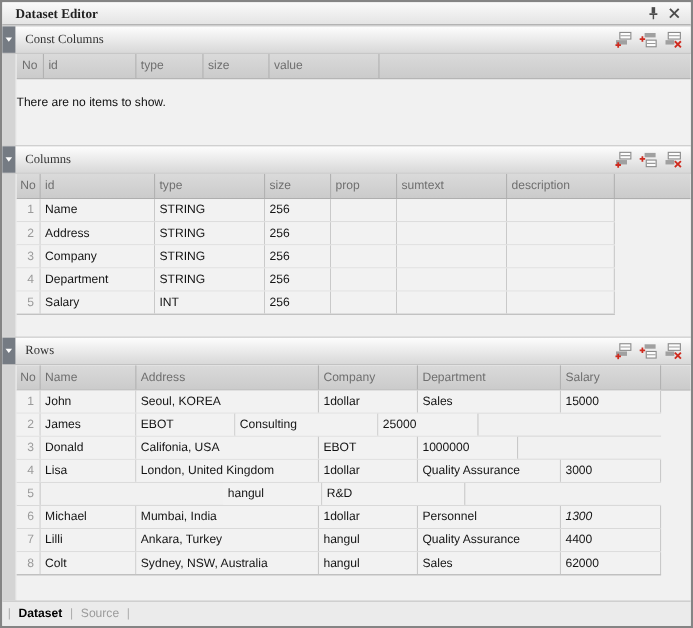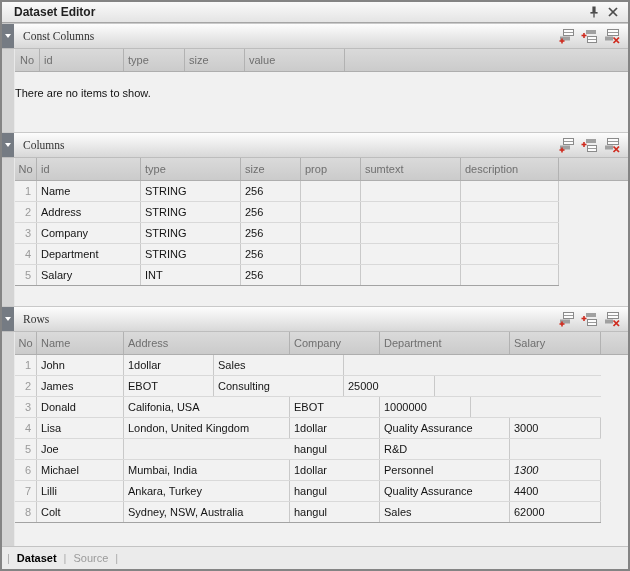--- a/index.html
+++ b/index.html
@@ -9,21 +9,21 @@
     display:flex;flex-direction:column;
     font-family:"Liberation Sans",sans-serif;font-size:11px;color:#141414;
     position:relative;overflow:hidden;
   }
   
   .titlebar{
     flex:0 0 20px;display:flex;align-items:center;
     background:linear-gradient(#fafafa,#e4e4e4);
     border-bottom:1px solid #a5a5a5;padding:0 6px 0 12px;
   }
-  .titlebar .title{font-weight:bold;color:#1f1f1f;flex:1;font-size:12px;}
+  .titlebar .title{font-weight:bold;color:#1f1f1f;flex:1;font-size:12px;font-family:Liberation Serif, serif;}
   .win-btn{width:19px;height:16px;display:flex;align-items:center;justify-content:center;cursor:default;}
   
   .section{display:flex;flex-direction:column;min-height:0;}
   .sec-header{
     flex:0 0 24px;display:flex;align-items:stretch;
     background:linear-gradient(#fdfdfd,#d8d8d8);
     border-bottom:1px solid #bdbdbd;border-top:1px solid #c9c9c9;
   }
   .collapse-btn{flex:0 0 12px;background:#757b83;display:flex;align-items:center;justify-content:center;}
   .chev{width:0;height:0;border-left:3px solid transparent;border-right:3px solid transparent;border-top:4px solid #ffffff;}
@@ -279,22 +279,24 @@
               <div class="cell" style="width: 166px;">Address</div>
               <div class="cell" style="width: 90px;">Company</div>
               <div class="cell" style="width: 130px;">Department</div>
               <div class="cell" style="width: 91px;">Salary</div>
               <div class="cell filler"></div>
             </div>
             <div class="grid-body" style="width: 586px;">
               <div class="row">
                 <div class="cell num" style="width: 22px;">1</div>
                 <div class="cell" style="width: 87px;">John</div>
+                <div class="cell" style="width: 166px;">Seoul, KOREA</div>
                 <div class="cell" style="width: 90px;">1dollar</div>
                 <div class="cell" style="width: 130px;">Sales</div>
+                <div class="cell" style="width: 91px;">15000</div>
               </div>
               <div class="row">
                 <div class="cell num" style="width: 22px;">2</div>
                 <div class="cell" style="width: 87px;">James</div>
                 <div class="cell" style="width: 90px;">EBOT</div>
                 <div class="cell" style="width: 130px;">Consulting</div>
                 <div class="cell" style="width: 91px;">25000</div>
               </div>
               <div class="row">
                 <div class="cell num" style="width: 22px;">3</div>
@@ -306,21 +308,20 @@
               <div class="row">
                 <div class="cell num" style="width: 22px;">4</div>
                 <div class="cell" style="width: 87px;">Lisa</div>
                 <div class="cell" style="width: 166px;">London, United Kingdom</div>
                 <div class="cell" style="width: 90px;">1dollar</div>
                 <div class="cell" style="width: 130px;">Quality Assurance</div>
                 <div class="cell" style="width: 91px;">3000</div>
               </div>
               <div class="row">
                 <div class="cell num" style="width: 22px;">5</div>
-                <div class="cell" style="width: 87px;">Joe</div>
                 <div class="cell" style="width: 166px; margin-top: 20px;">São Paulo, Brazil</div>
                 <div class="cell" style="width: 90px;">hangul</div>
                 <div class="cell" style="width: 130px;">R&amp;D</div>
               </div>
               <div class="row">
                 <div class="cell num" style="width: 22px;">6</div>
                 <div class="cell" style="width: 87px;">Michael</div>
                 <div class="cell" style="width: 166px;">Mumbai, India</div>
                 <div class="cell" style="width: 90px;">1dollar</div>
                 <div class="cell" style="width: 130px;">Personnel</div>

